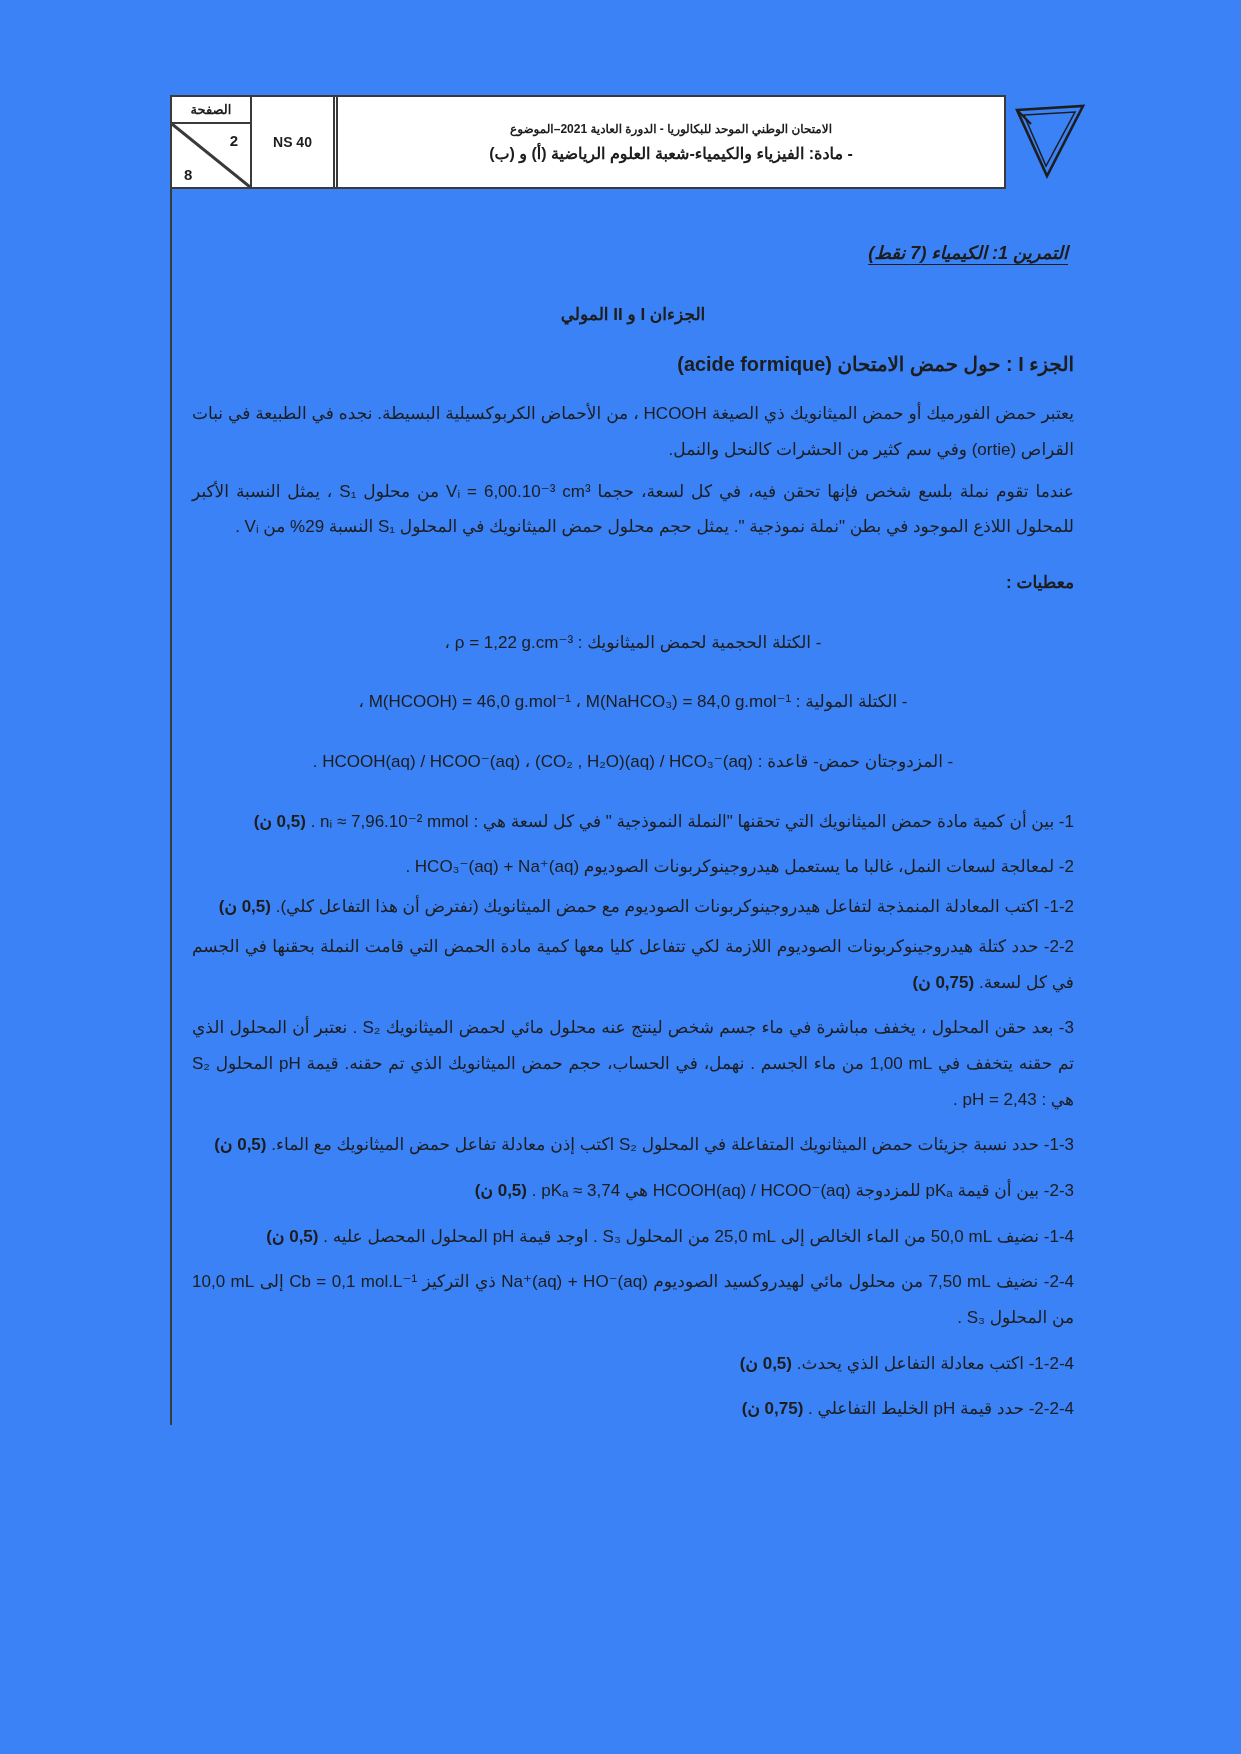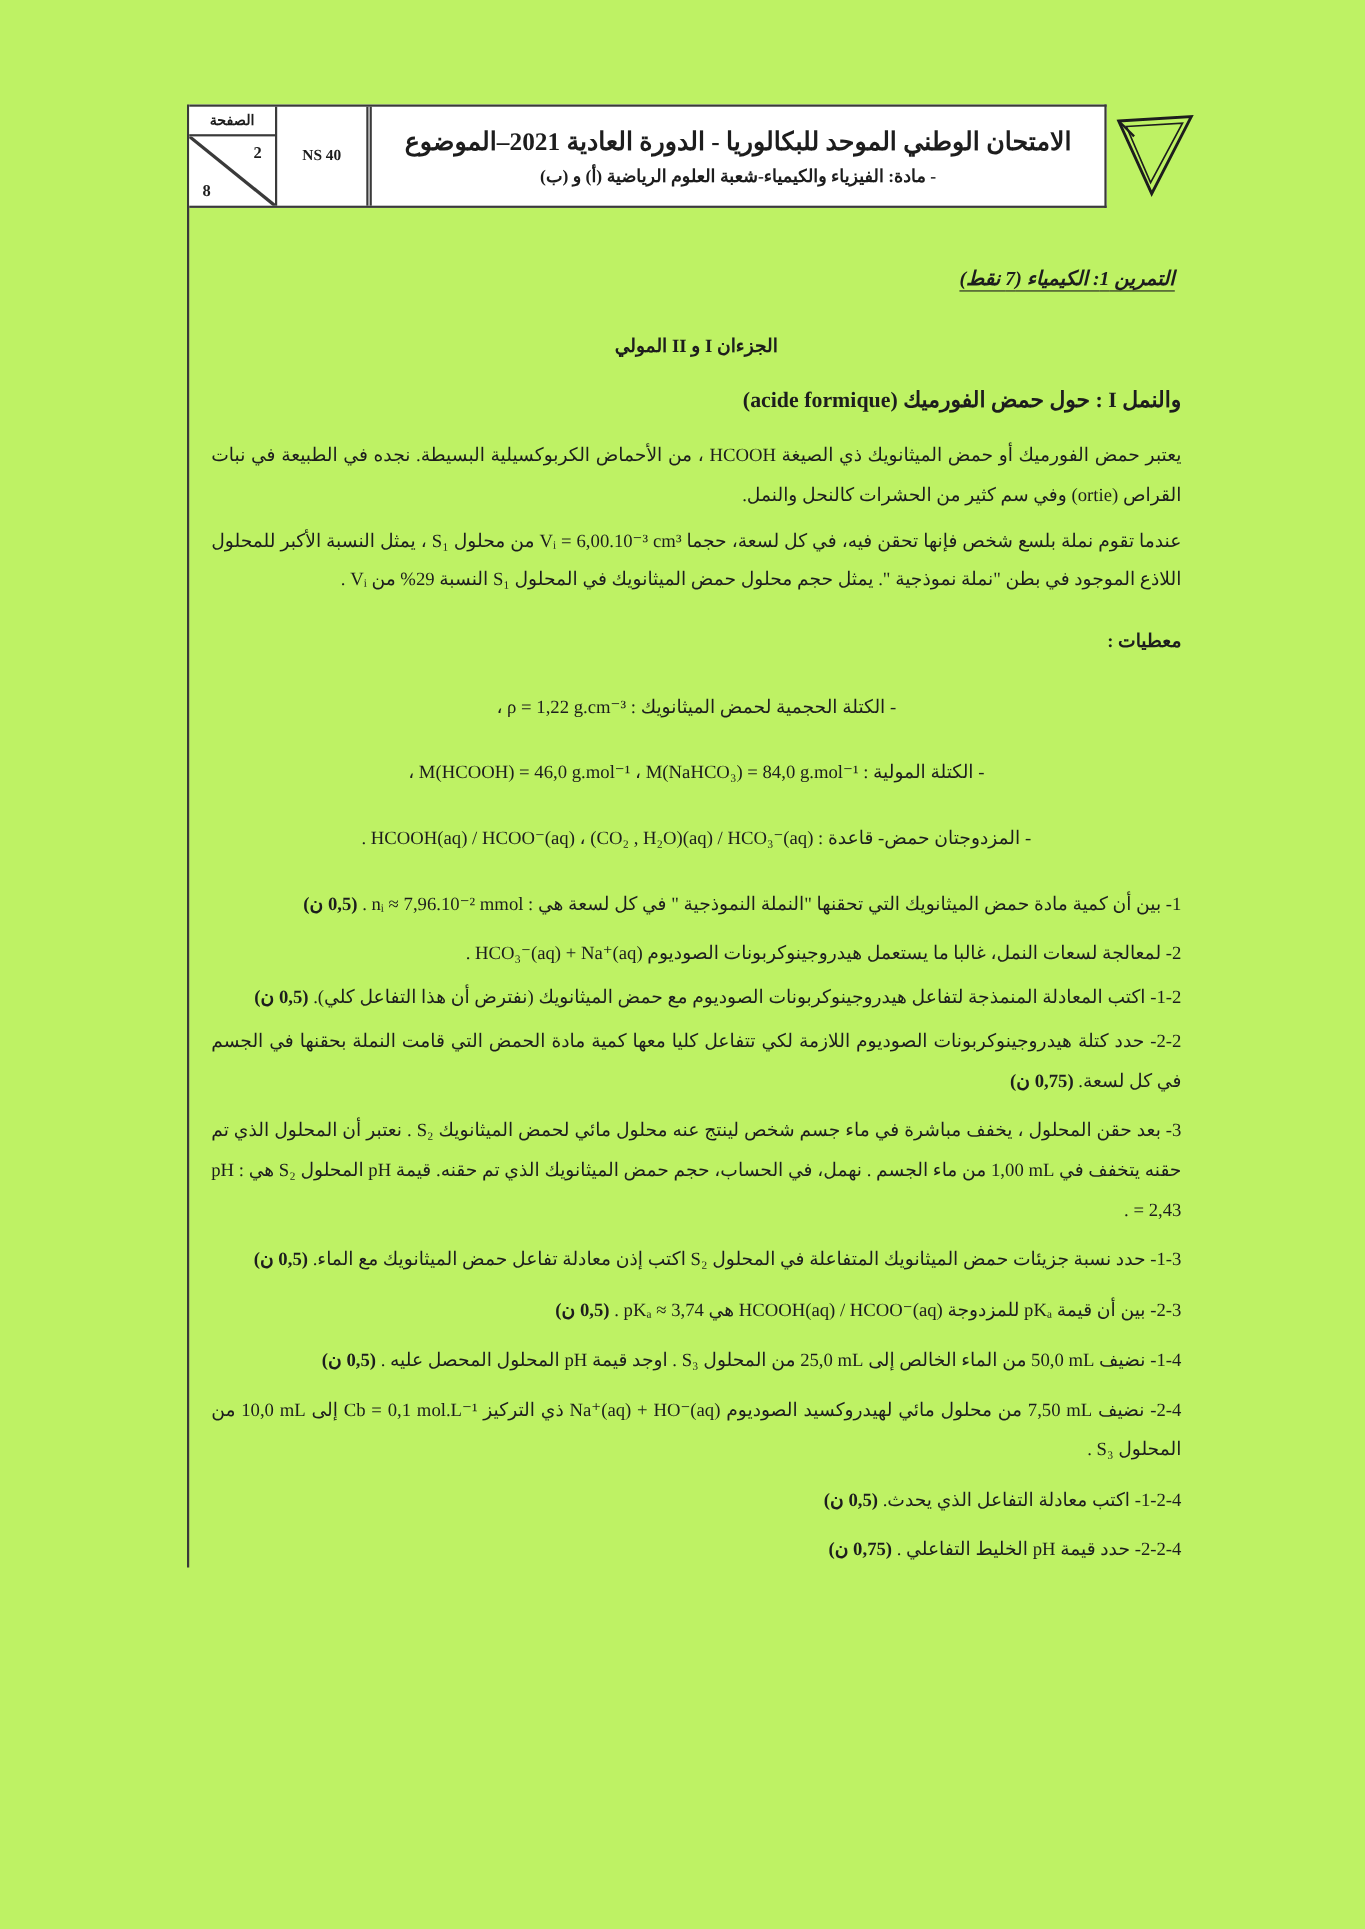--- a/index.html
+++ b/index.html
@@ -1,21 +1,21 @@
 <!DOCTYPE html>
 <html lang="ar"><head>
 <meta charset="utf-8">
 <style>
   html,body{margin:0;padding:0;background:#e8e8e8;}
   .page{
     position:relative;
     width:1241px;height:1754px;
     margin:0 auto;
-    background:#bef264;
-    font-family:Liberation Serif, serif;
+    background:#3b82f6;
+    font-family:Liberation Sans, sans-serif;
     color:#1d1d1d;
     overflow:hidden;
   }
   
   .frame{
     position:absolute;left:170px;top:95px;
     width:912px;height:1330px;
     border-left:2px solid #3a3a3a;
     box-sizing:border-box;
   }
@@ -42,21 +42,21 @@
   .p-tot{position:absolute;bottom:4px;left:12px;font-size:15px;font-weight:bold;}
   .ref-cell{
     width:86px;display:flex;align-items:center;justify-content:center;
     font-size:14px;font-weight:bold;
     border-right:5px double #3a3a3a;box-sizing:border-box;
   }
   .title-cell{
     flex:1;display:flex;flex-direction:column;justify-content:center;
     gap:8px;text-align:center;direction:rtl;font-weight:bold;
   }
-  .title-line1{font-size:23px;}
+  .title-line1{font-size:12px;}
   .title-line2{font-size:16px;}
   .logo-box{
     position:absolute;left:1010px;top:98px;width:80px;height:88px;
     display:flex;align-items:center;justify-content:center;
   }
   
   .body{
     direction:rtl;
     padding:44px 8px 0 20px;
     font-size:17px;line-height:2.1;
@@ -104,21 +104,21 @@
       </div>
 
     </div>
 
     <div class="body">
 
       <h2 class="ex-title">التمرين 1: الكيمياء (7 نقط)</h2>
 
       <p class="note">الجزءان I و II المولي</p>
 
-      <h3 class="part-heading">والنمل I : حول حمض الفورميك ⁦(acide formique)⁩</h3>
+      <h3 class="part-heading">الجزء I : حول حمض الامتحان ⁦(acide formique)⁩</h3>
 
       <p class="para">يعتبر حمض الفورميك أو حمض الميثانويك ذي الصيغة HCOOH ، من الأحماض الكربوكسيلية البسيطة. نجده في الطبيعة في نبات القراص ⁦(ortie)⁩ وفي سم كثير من الحشرات كالنحل والنمل.</p>
 
       <p class="para">عندما تقوم نملة بلسع شخص فإنها تحقن فيه، في كل لسعة، حجما ⁦Vᵢ = 6,00.10⁻³ cm³⁩ من محلول S₁ ، يمثل النسبة الأكبر للمحلول اللاذع الموجود في بطن "نملة نموذجية ". يمثل حجم محلول حمض الميثانويك في المحلول S₁ النسبة 29% من Vᵢ .</p>
 
       <p class="data-head">معطيات :</p>
 
       <p class="data-line">- الكتلة الحجمية لحمض الميثانويك : ⁦ρ = 1,22 g.cm⁻³⁩ ،</p>
       <p class="data-line">- الكتلة المولية : ⁦M(NaHCO₃) = 84,0 g.mol⁻¹⁩ ، ⁦M(HCOOH) = 46,0 g.mol⁻¹⁩ ،</p>
       <p class="data-line">- المزدوجتان حمض- قاعدة : ⁦(CO₂ , H₂O)(aq) / HCO₃⁻(aq)⁩ ، ⁦HCOOH(aq) / HCOO⁻(aq)⁩ .</p>

